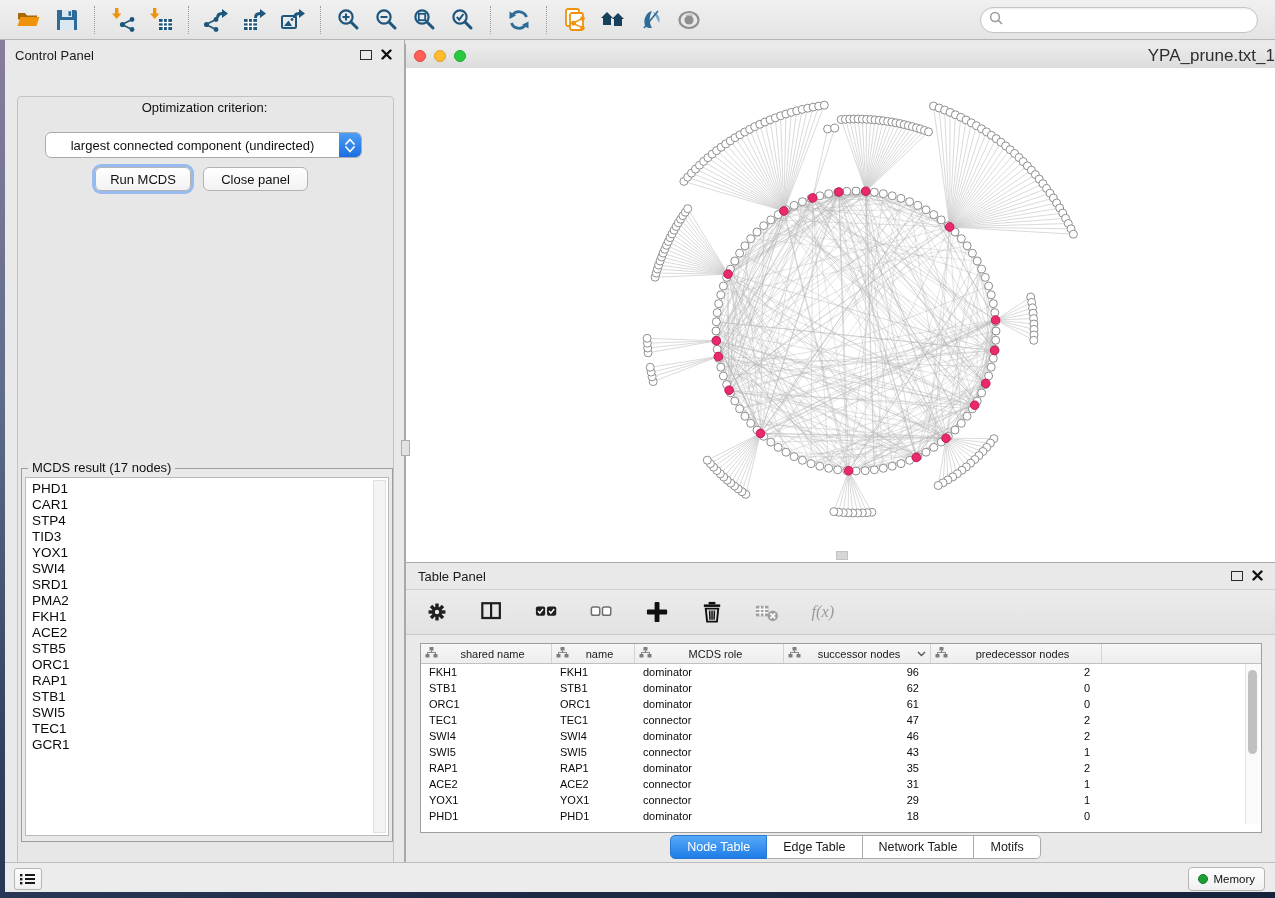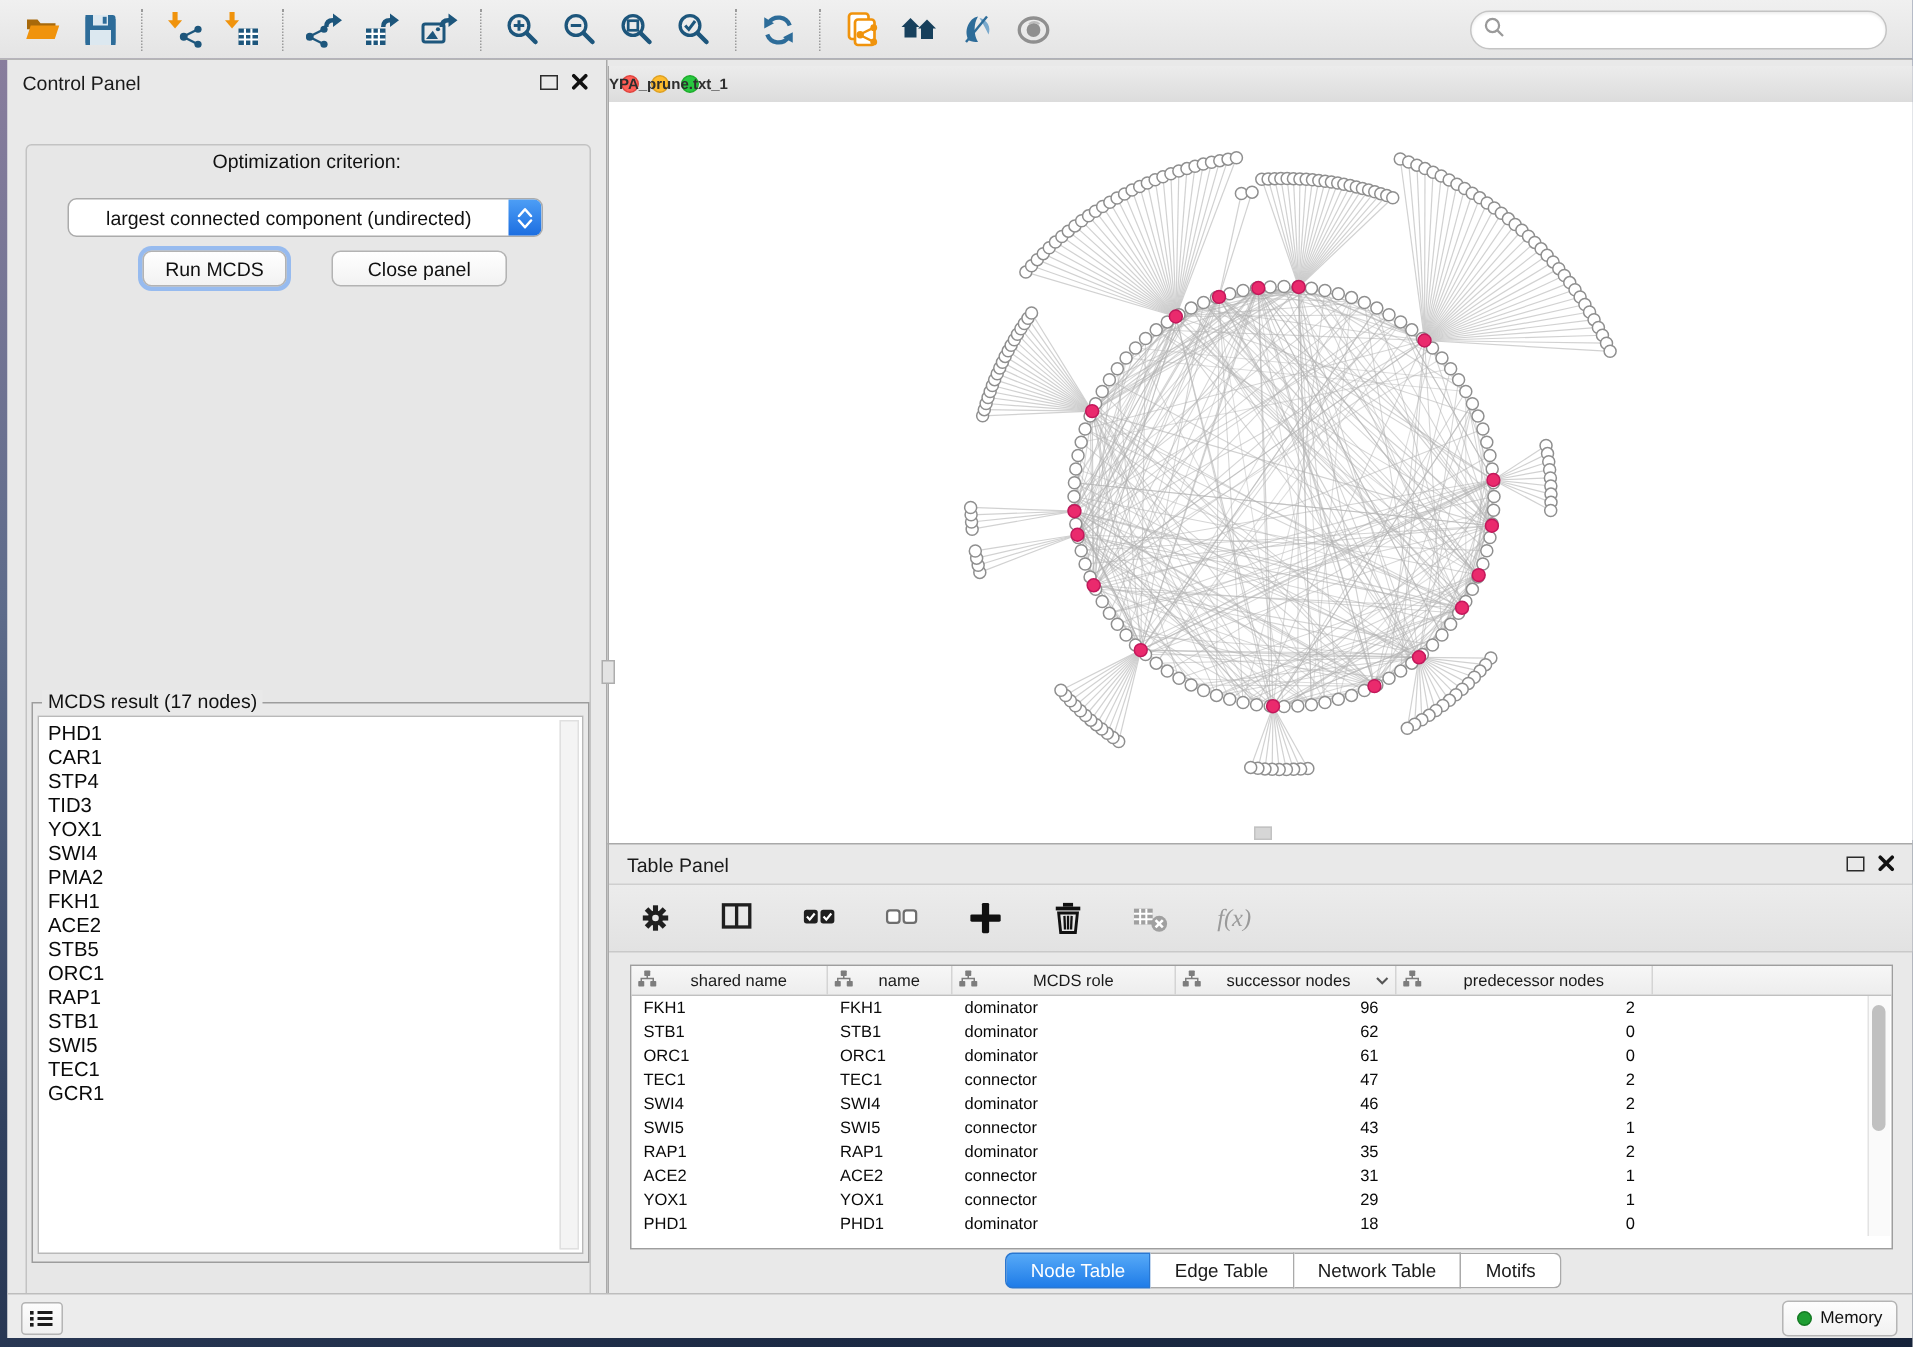--- a/index.html
+++ b/index.html
@@ -33,33 +33,33 @@
   .seg .tab:first-child{border-left:1px solid #aaa;border-radius:5px 0 0 5px;}
   .seg .tab:last-child{border-radius:0 5px 5px 0;}
   .seg .tab.active{background:linear-gradient(#56a9f7,#1f7ce8);color:#fff;border-color:#2a77d0;}
   #cp-inner{left:12px;top:56px;width:375px;height:794px;background:#e7e7e7;border:1px solid #c3c3c3;border-radius:4px;}
   #opt-label{left:0;top:60px;width:100%;text-align:center;font-size:13px;color:#111;}
   #opt-select{left:40px;top:92px;width:317px;height:26px;background:#fff;border:1px solid #ababab;border-radius:6px;display:flex;align-items:center;box-sizing:border-box;overflow:hidden;}
   #opt-select .val{flex:1;text-align:center;font-size:13px;color:#111;white-space:nowrap;}
   #opt-stepper{width:22px;height:26px;background:linear-gradient(#4fa0f6,#1a6ce0);border-radius:0 5px 5px 0;display:flex;flex-direction:column;align-items:center;justify-content:center;gap:1px;}
   .btn{height:24px;background:linear-gradient(#ffffff,#f2f2f2);border:1px solid #b3b3b3;border-radius:6px;font-size:13px;color:#111;display:flex;align-items:center;justify-content:center;box-sizing:border-box;}
   #run-btn{left:90px;top:127px;width:96px;box-shadow:0 0 0 3px rgba(86,151,245,.55);}
-  #close-btn{left:216px;top:127px;width:117px;}
+  #close-btn{left:198px;top:127px;width:105px;}
   
   #mcds-group{left:16px;top:428px;width:370px;height:372px;border:1px solid #9d9d9d;background:#e9e9e9;}
   #mcds-legend{position:absolute;top:-9px;left:6px;background:#e9e9e9;padding:0 4px;font-size:13px;color:#111;}
   #mcds-list{position:absolute;left:3px;top:8px;right:3px;bottom:5px;background:#fff;border:1px solid #b9b9b9;overflow:hidden;}
   #mcds-items{padding:3px 0 0 6px;font-size:13.5px;line-height:16px;color:#0a0a0a;}
   #mcds-scroll{position:absolute;top:2px;right:2px;bottom:2px;width:11px;background:#f4f4f4;border:1px solid #e0e0e0;}
   
   #right{left:400px;top:0;width:870px;height:822px;}
   #net-win{left:0;top:4px;width:870px;height:518px;background:#fff;border-left:1px solid #a9a9a9;box-sizing:border-box;}
   #net-titlebar{position:absolute;left:0;top:0;width:100%;height:24px;background:linear-gradient(#ececec,#dcdcdc);border-bottom:1px solid #bdbdbd;display:flex;align-items:center;}
   .tl{width:12px;height:12px;border-radius:50%;margin-left:8px;}
-  #net-title{position:absolute;left:0;width:100%;text-align:left;font-size:10px;color:#2e2e2e;font-weight:bold;}
+  #net-title{position:absolute;left:0;width:100%;text-align:right;font-size:17px;color:#2e2e2e;}
   #net-canvas{position:absolute;left:0;top:24px;width:870px;height:492px;background:#fff;}
   #net-hscroll{position:absolute;left:430px;bottom:2px;width:10px;height:7px;background:#d6d6d6;border:1px solid #c2c2c2;}
   #splitter-grip{left:-4px;top:400px;width:9px;height:16px;background:#e3e3e3;border:1px solid #adadad;box-sizing:border-box;}
   
   #table-panel{left:0;top:522px;width:870px;height:300px;background:#e9e9e9;border-left:1px solid #a9a9a9;border-top:1px solid #a9a9a9;box-sizing:border-box;}
   #tp-header{left:12px;top:6px;}
   #tp-btns{right:12px;top:7px;}
   #tp-toolbar{left:0;top:26px;width:100%;height:46px;background:linear-gradient(#ececec,#e2e2e2);border-top:1px solid #cfcfcf;border-bottom:1px solid #c9c9c9;display:flex;align-items:center;padding-left:18px;box-sizing:border-box;}
   .tp-icon{width:26px;height:26px;margin-right:29px;display:flex;align-items:center;justify-content:center;}
   #tbl{left:14px;top:80px;width:842px;height:190px;background:#fff;border:1px solid #9e9e9e;box-sizing:border-box;overflow:hidden;}
@@ -290,20 +290,21 @@
     <div id="mcds-group" class="abs">
       <div id="mcds-legend">MCDS result (17 nodes)</div>
       <div id="mcds-list">
         <div id="mcds-items">
             <div>PHD1</div>
             <div>CAR1</div>
             <div>STP4</div>
             <div>TID3</div>
             <div>YOX1</div>
             <div>SWI4</div>
+            <div>SRD1</div>
             <div>PMA2</div>
             <div>FKH1</div>
             <div>ACE2</div>
             <div>STB5</div>
             <div>ORC1</div>
             <div>RAP1</div>
             <div>STB1</div>
             <div>SWI5</div>
             <div>TEC1</div>
             <div>GCR1</div>

